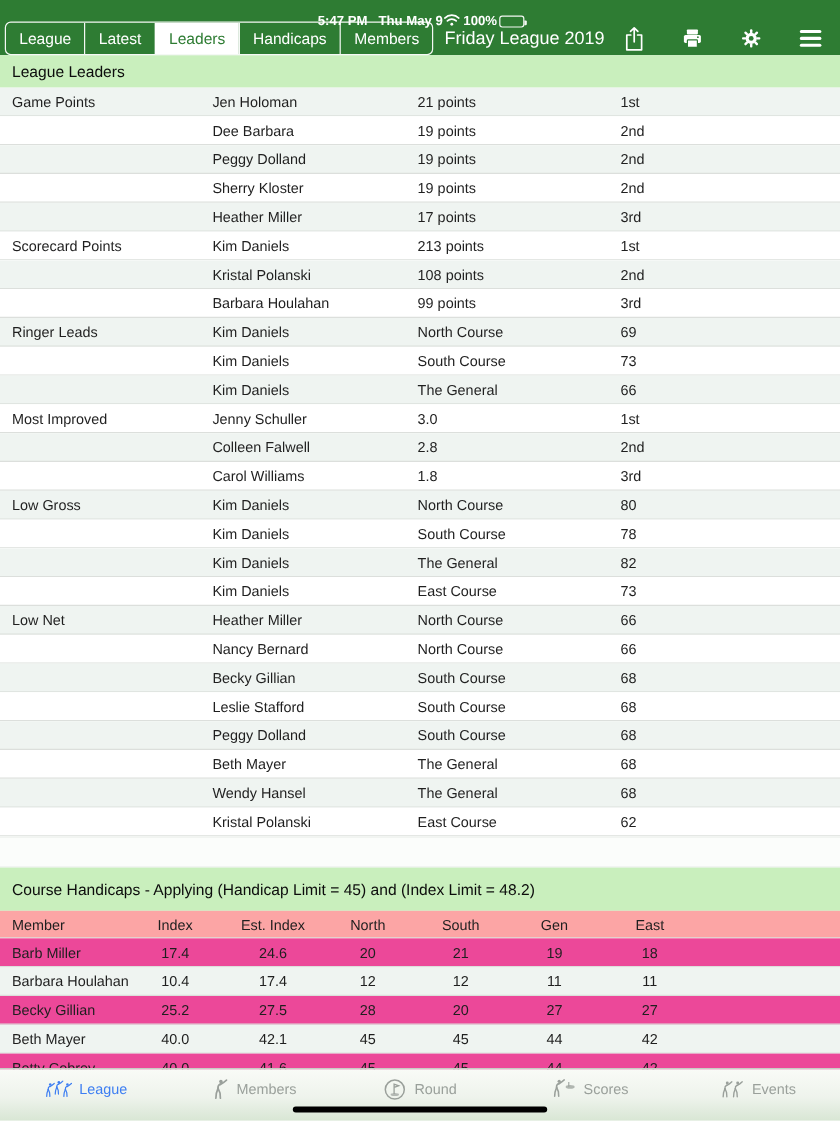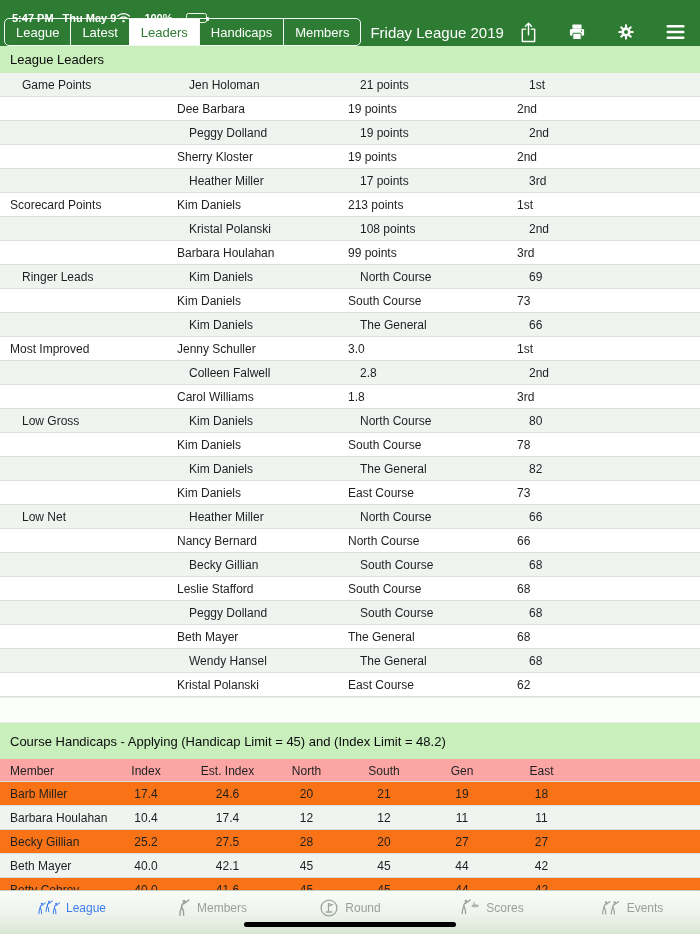--- a/index.html
+++ b/index.html
@@ -10,23 +10,23 @@
     --tab-blue:#3d7ef2;
     --tab-gray:#9aa09b;
   }
   *{box-sizing:border-box;margin:0;padding:0;}
   html,body{width:700px;height:934px;overflow:hidden;}
   body{font-family:"Liberation Sans",sans-serif;background:#fff;-webkit-font-smoothing:antialiased;}
   .app{position:relative;width:700px;height:934px;background:#fff;}
 
   
   .topbar{background:var(--green);height:46px;color:#fff;}
-  .statusbar{display:flex;justify-content:flex-start;align-items:center;height:15px;padding:18px 10px 0 12px;font-size:11px;font-weight:700;}
+  .statusbar{display:flex;justify-content:center;align-items:center;height:15px;padding:18px 10px 0 12px;font-size:11px;font-weight:700;}
   .status-left{display:flex;gap:9px;align-items:center;}
-  .status-right{display:flex;gap:13px;align-items:center;font-weight:700;}
+  .status-right{display:flex;gap:2px;align-items:center;font-weight:700;}
   .battery{position:relative;width:21px;height:10px;border:1px solid rgba(255,255,255,.95);border-radius:2.5px;padding:1px;}
   .battery .fill{height:100%;width:100%;background:#111;border-radius:1px;}
   .battery:after{content:"";position:absolute;right:-3px;top:2.5px;width:2px;height:4px;background:rgba(255,255,255,.95);border-radius:0 1px 1px 0;}
 
   .navrow{display:flex;align-items:center;height:31px;padding:0 14px 3px 4px;}
   .segctl{display:flex;height:28px;border:1px solid rgba(255,255,255,.95);border-radius:5px;overflow:hidden;flex:none;}
   .seg{display:flex;align-items:center;padding:0 11px;font-size:13px;color:#fff;border-left:1px solid rgba(255,255,255,.95);cursor:pointer;white-space:nowrap;}
   .seg:first-child{border-left:none;}
   .seg.selected{background:#fff;color:var(--green);}
   .nav-title{font-size:15px;margin-left:9px;white-space:nowrap;}
@@ -34,27 +34,27 @@
   .nav-icons .icon-btn{width:22px;height:22px;display:flex;align-items:center;justify-content:center;cursor:pointer;}
   .nav-icons svg{display:block;}
 
   
   .section-header{background:var(--light-green);display:flex;align-items:center;padding:0 10px;font-weight:400;font-size:13px;color:#0c0c0c;}
   .section-header.h1{height:27px;}
   .section-header.h2{height:36px;}
 
   
   .leaders-row{display:grid;grid-template-columns:167px 171px 169px 1fr;height:24px;align-items:center;font-size:12px;color:#1f1f1f;background:#fff;box-shadow:inset 0 -1px 0 var(--divider);}
-  .leaders-row.alt{background:var(--row-alt);padding-left:12px;}
+  .leaders-row.alt{background:var(--row-alt);}
   .leaders-row>div{padding-left:10px;white-space:nowrap;overflow:hidden;}
 
   .table-gap{height:26px;background:#fbfdfb;box-shadow:inset 0 -1px 0 #e8ebe8, inset 0 1px 0 #e8ebe8;}
 
   
-  .hc-row{display:grid;grid-template-columns:105px 82px 81px 77px 78px 78px 81px 1fr;height:24px;align-items:center;font-size:12px;color:#1f1f1f;background:#f97316;box-shadow:inset 0 -1px 0 var(--divider);}
+  .hc-row{display:grid;grid-template-columns:105px 82px 81px 77px 78px 78px 81px 1fr;height:24px;align-items:center;font-size:12px;color:#1f1f1f;background:#ec4899;box-shadow:inset 0 -1px 0 var(--divider);}
   .hc-row.head{height:23px;background:#fca5a5;}
   .hc-row.alt{background:var(--row-alt);}
   .hc-row>div{text-align:center;white-space:nowrap;}
   .hc-row>div:first-child{text-align:left;padding-left:10px;}
 
   
   .tabbar{position:absolute;left:0;right:0;bottom:0;height:44px;background:linear-gradient(#f9fbf7 0%,#eef3ec 55%,#d8e6d4 100%);border-top:1px solid #c6cec4;display:flex;}
   .tab-item{flex:1;display:flex;align-items:center;justify-content:center;gap:6px;color:var(--tab-gray);font-size:12px;padding-bottom:10px;cursor:pointer;}
   .tab-item.active{color:var(--tab-blue);}
   .tab-item svg{display:block;}

